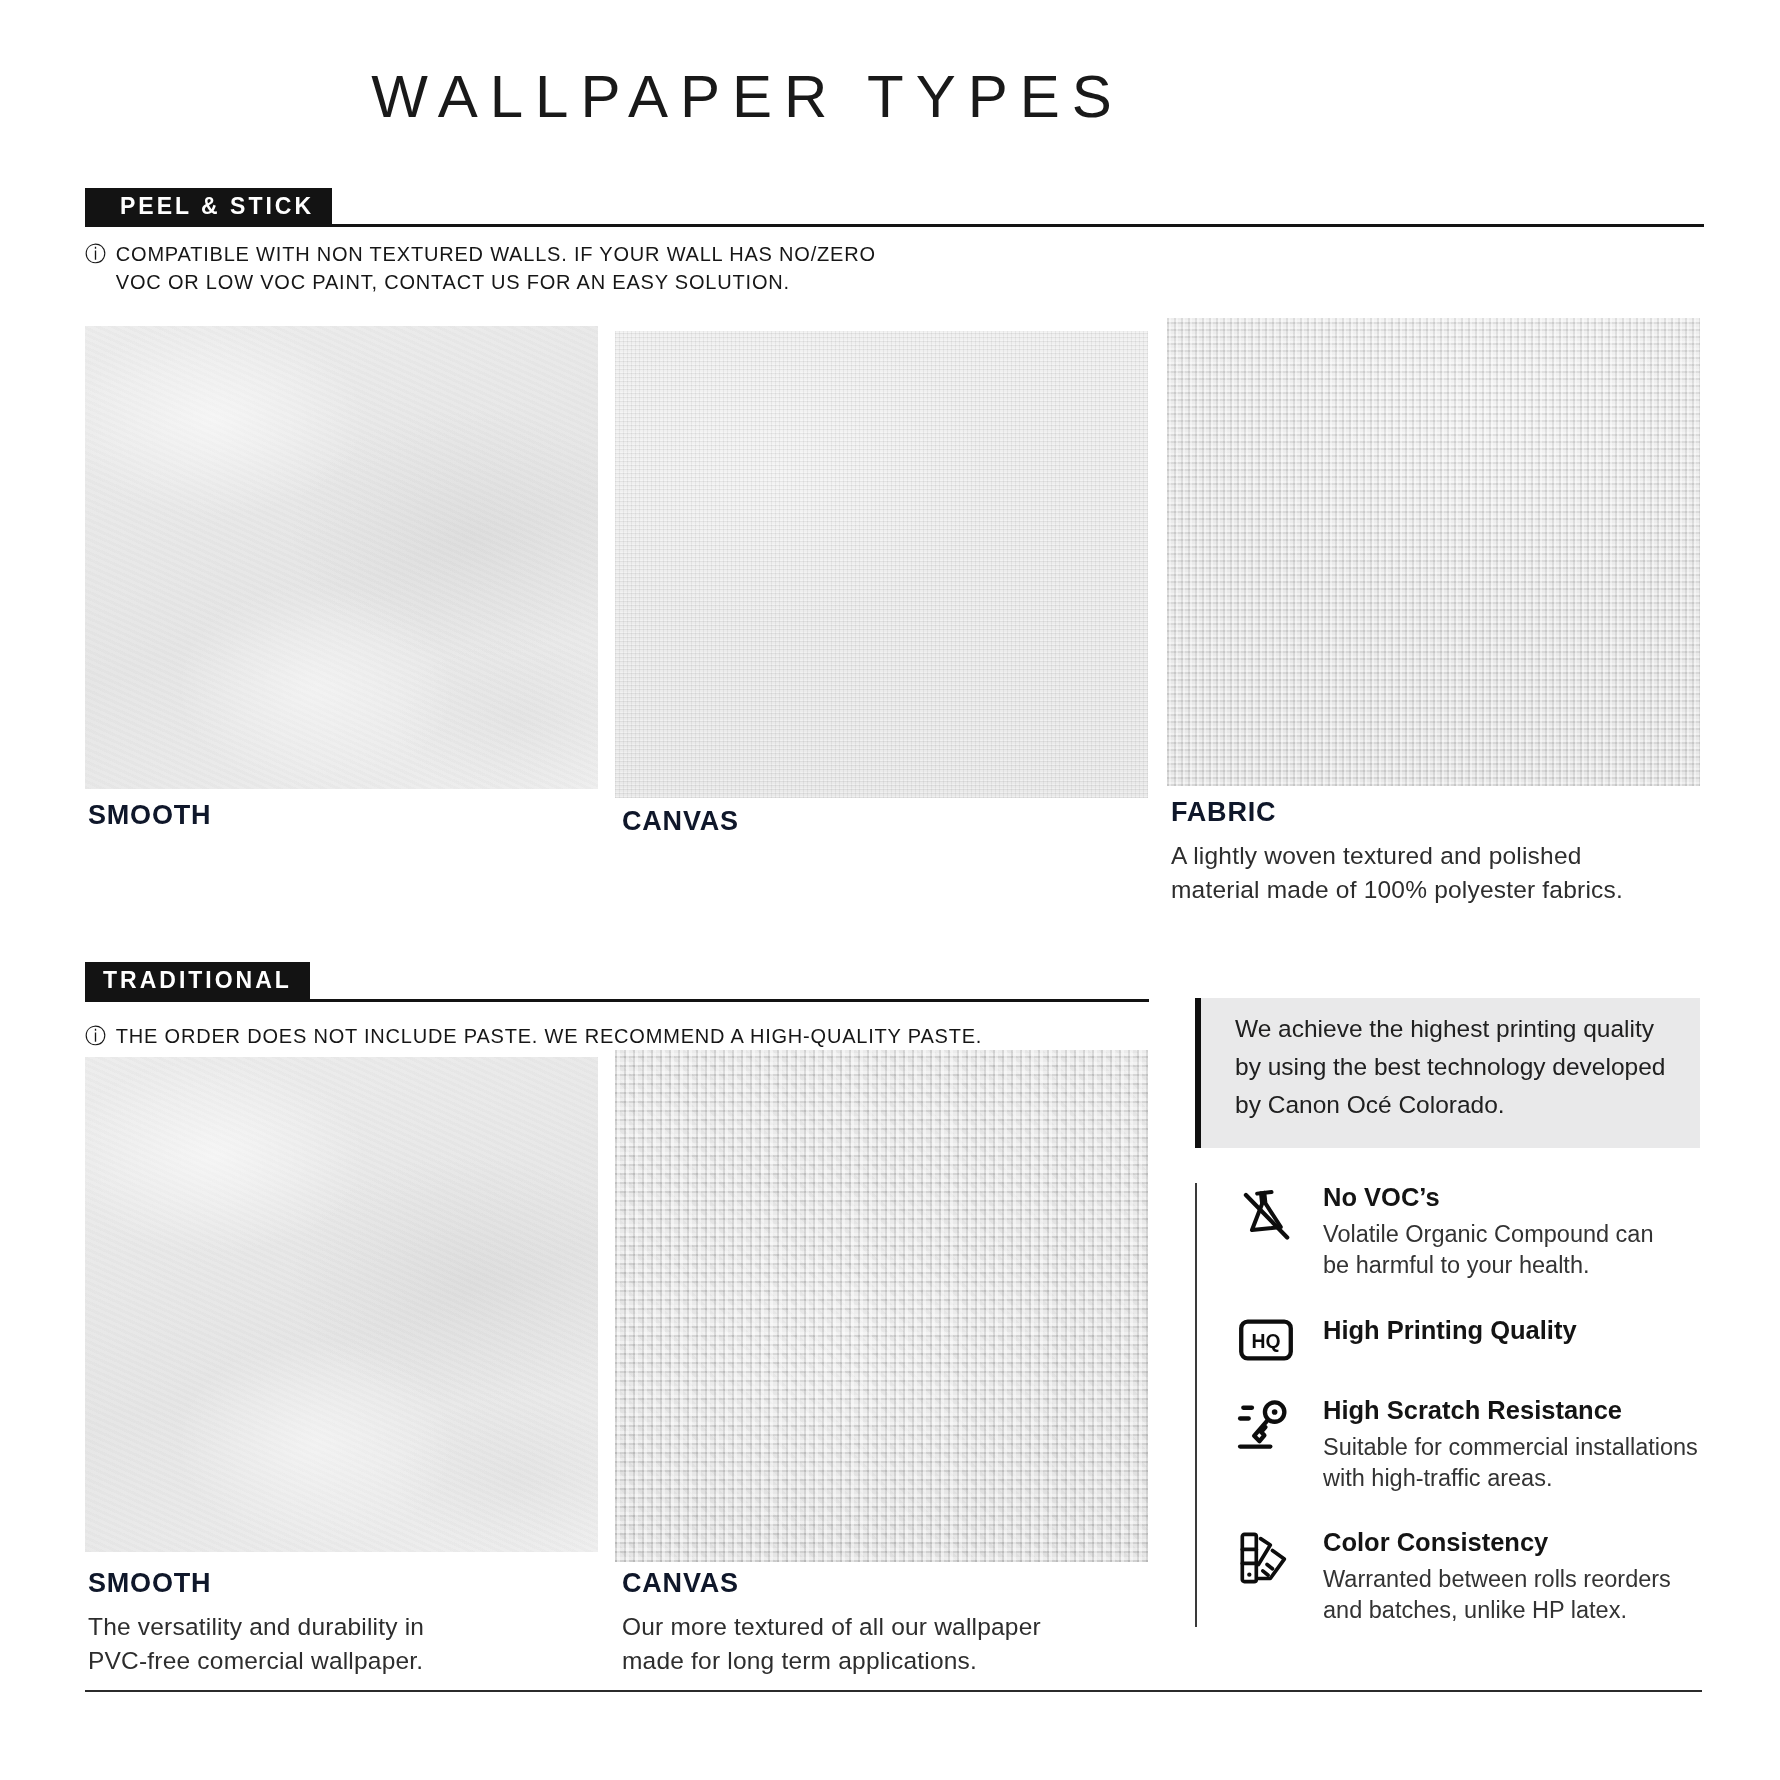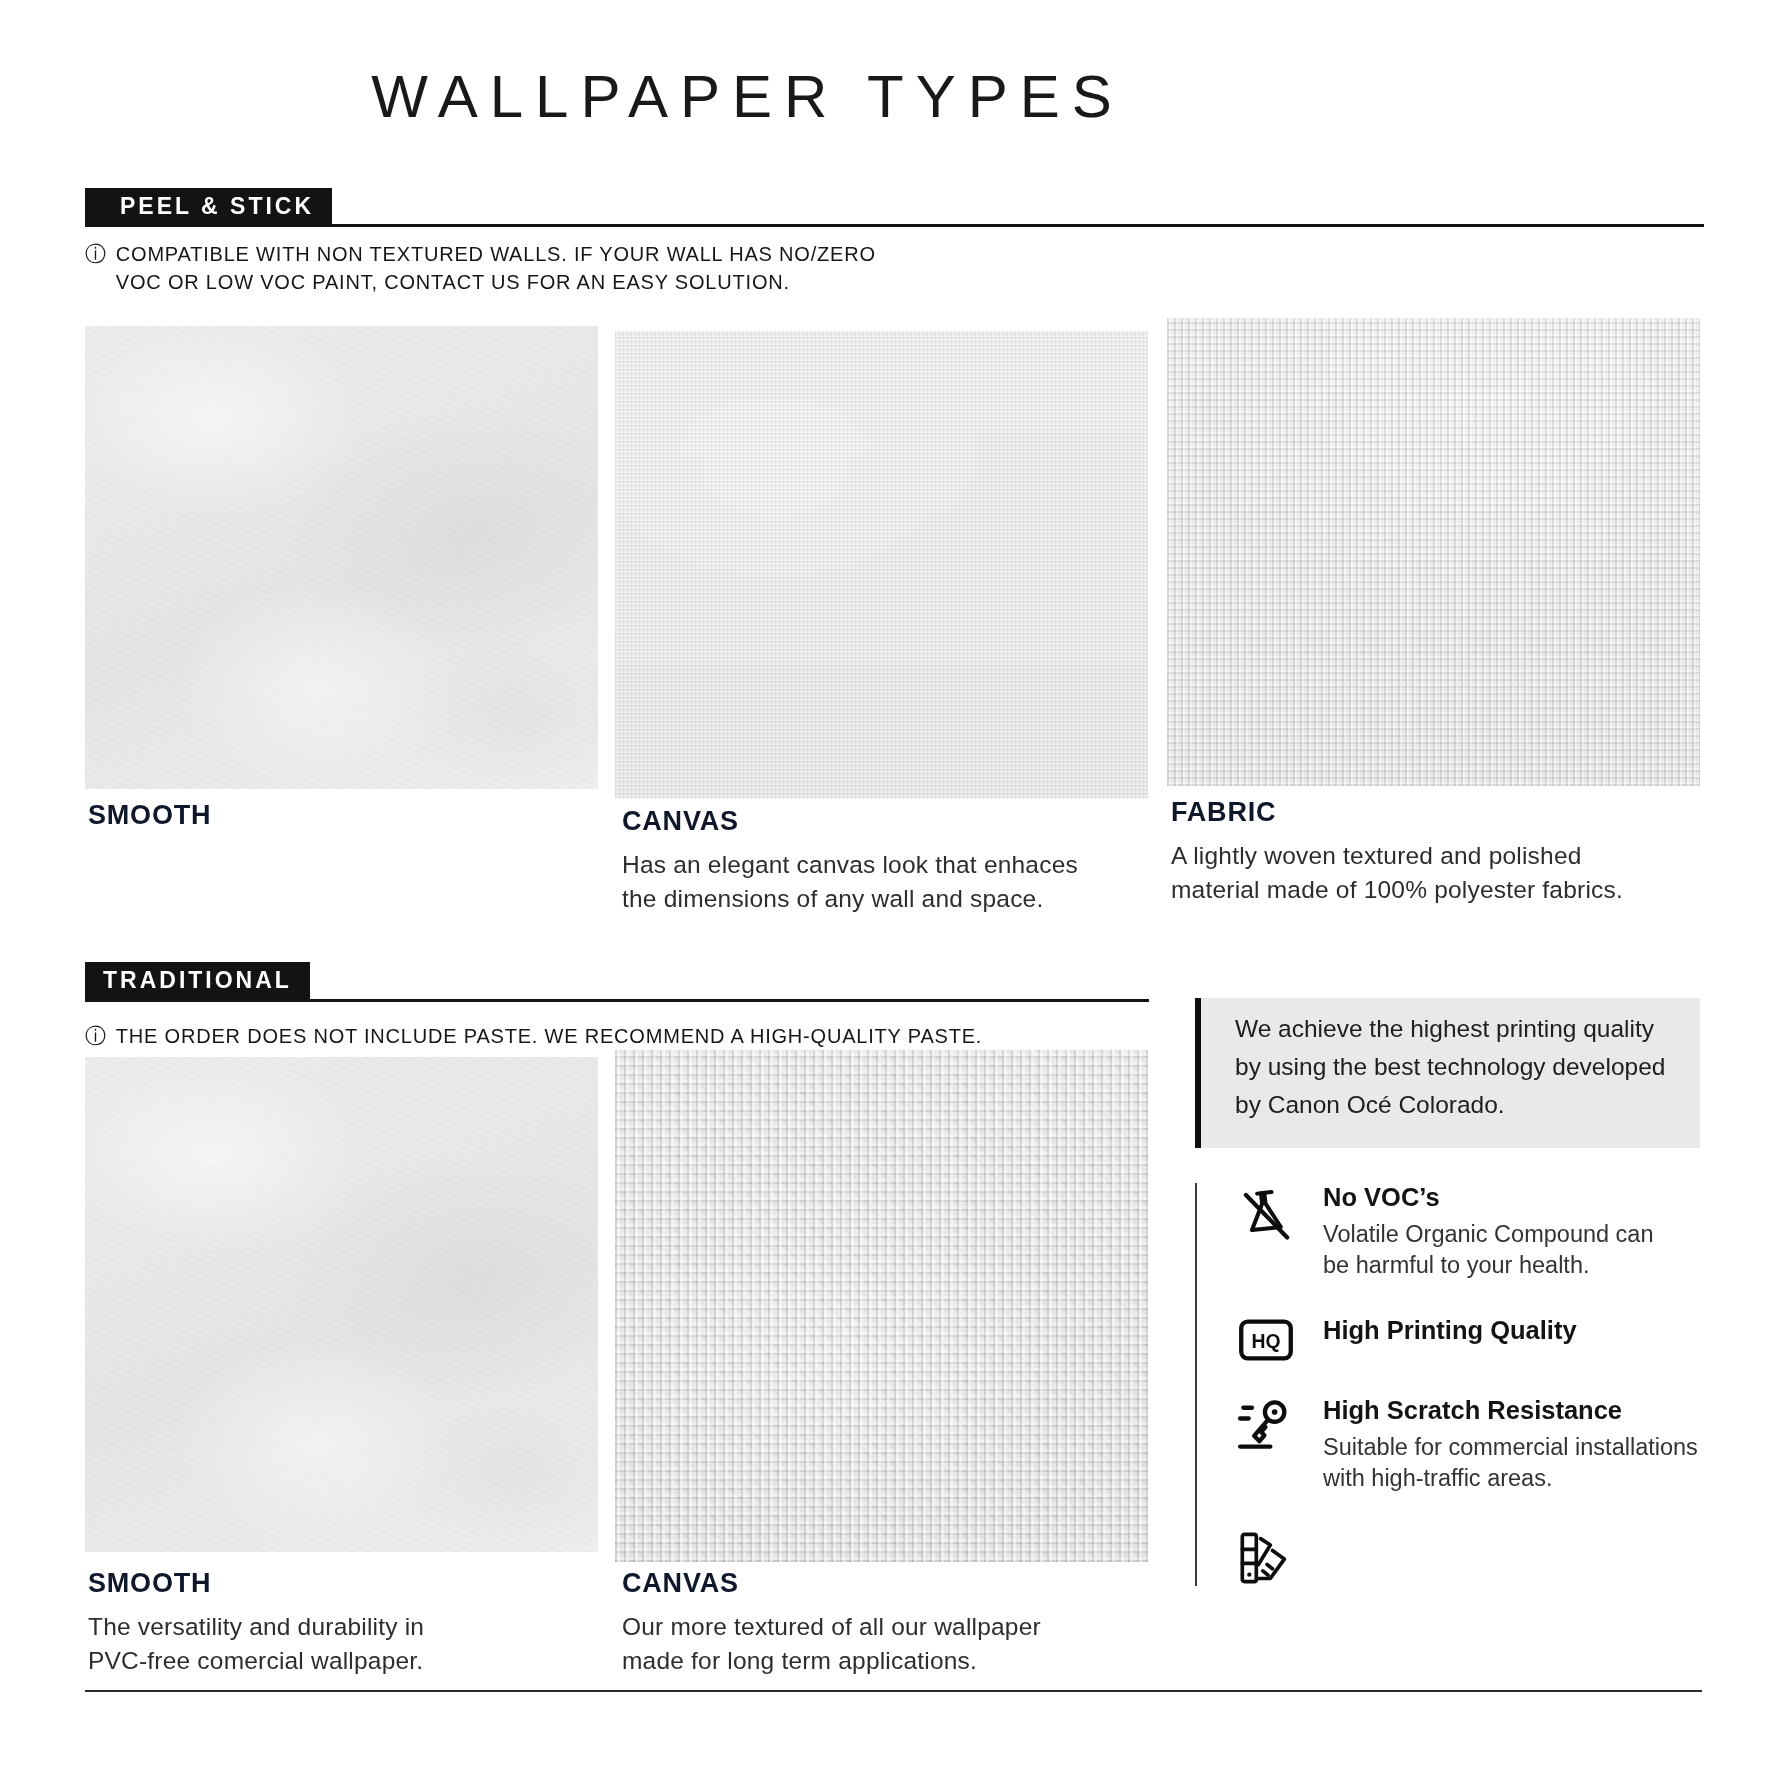--- a/index.html
+++ b/index.html
@@ -140,21 +140,20 @@
 
   <div class="swatch swatch--smooth" id="sw1"></div>
   <div class="swatch swatch--canvas" id="sw2"></div>
   <div class="swatch swatch--fabric" id="sw3"></div>
 
   <div class="type-block" id="tb1">
     <h3>SMOOTH</h3>
   </div>
   <div class="type-block" id="tb2">
     <h3>CANVAS</h3>
-    <p>Has an elegant canvas look that enhaces the dimensions of any wall and space.</p>
   </div>
   <div class="type-block" id="tb3">
     <h3>FABRIC</h3>
     <p>A lightly woven textured and polished material made of 100% polyester fabrics.</p>
   </div>
 
   <div class="section-label" id="trad-label">TRADITIONAL</div>
   <div class="rule" id="trad-rule"></div>
 
   <div class="note" id="trad-note">
@@ -235,19 +234,23 @@
             <path d="M4 18 h13"></path>
             <path d="M4 31 h13"></path>
             <path d="M21 8 l9 6 -11 18"></path>
             <path d="M32 19 l11 8 -13 18 h-11"></path>
             <path d="M27 32 l5 4"></path>
             <path d="M23 38 l5 4"></path>
           </g>
           <circle cx="10.5" cy="41.5" r="2" fill="#0d0d0d"></circle>
         </svg>
       </span>
+      <div>
+        <h4>Color Consistency</h4>
+        <p>Warranted between rolls reorders and batches, unlike HP latex.</p>
+      </div>
     </div>
 
   </div>
 
   <div class="rule" id="bottom-rule"></div>
 
 </div>
 
 </body></html>

